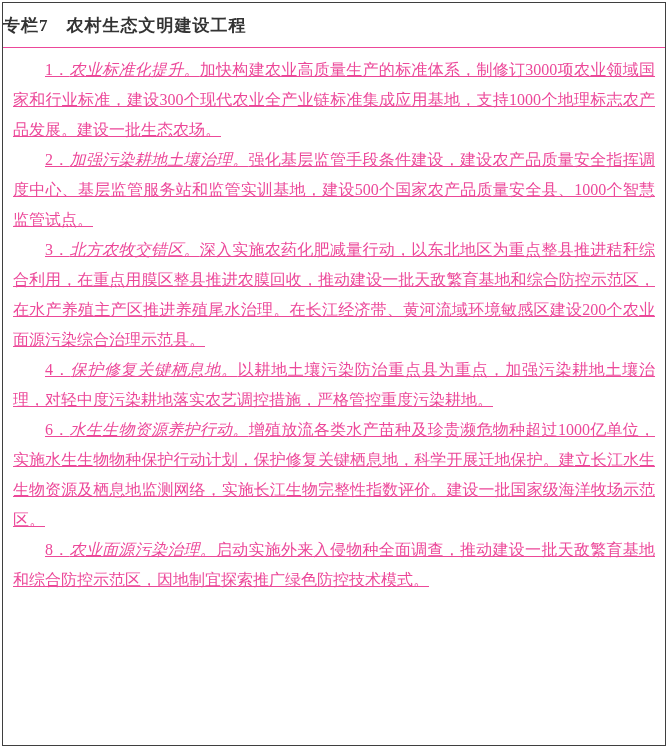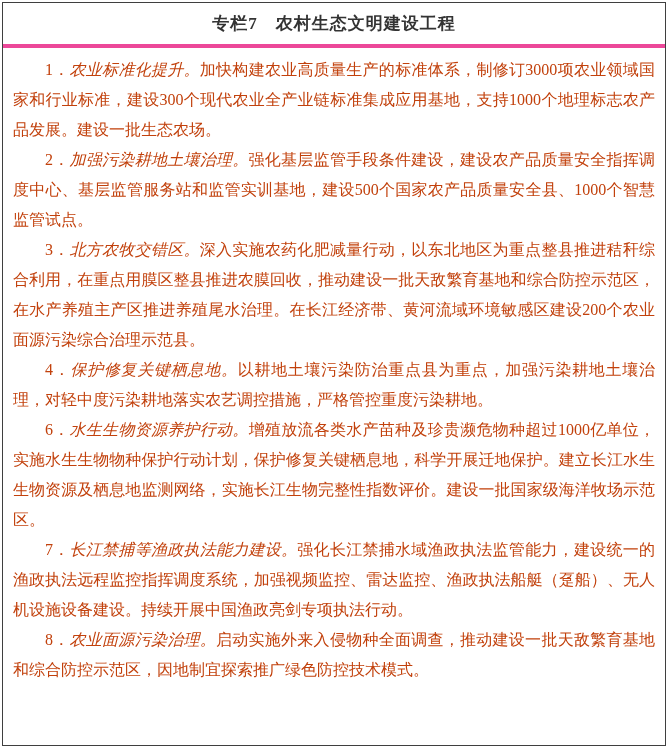--- a/index.html
+++ b/index.html
@@ -19,56 +19,55 @@
     left: 2px;
     top: 2px;
     width: 664px;
     height: 744px;
     border: 1px solid #3f3f3f;
     box-sizing: border-box;
     background: #ffffff;
   }
   .title-row {
     height: 45px;
-    border-bottom: 4px solid #ec4899;
+    border-bottom: 1px solid #ec4899;
     display: flex;
     align-items: center;
-    justify-content: center;
     box-sizing: border-box;
   }
   .title-text {
     font-size: 17px;
     font-weight: bold;
     letter-spacing: 1px;
     color: #333333;
   }
   .content {
     padding: 7px 10px 0 10px;
   }
   .para {
     margin: 0;
     font-size: 16px;
     line-height: 30px;
     text-align: justify;
     text-indent: 2em;
-    color: #c2410c;
+    color: #ec4899;
+    text-decoration: underline;
   }
   .para .lead {
     font-style: italic; 
   }
 </style>
 </head>
 <body>
 
 <div class="panel">
   <div class="title-row">
     <span class="title-text">专栏7　农村生态文明建设工程</span>
   </div>
   <div class="content">
     <p class="para"><span>1．</span><span class="lead">农业标准化提升。</span><span>加快构建农业高质量生产的标准体系，制修订3000项农业领域国家和行业标准，建设300个现代农业全产业链标准集成应用基地，支持1000个地理标志农产品发展。建设一批生态农场。</span></p>
     <p class="para"><span>2．</span><span class="lead">加强污染耕地土壤治理。</span><span>强化基层监管手段条件建设，建设农产品质量安全指挥调度中心、基层监管服务站和监管实训基地，建设500个国家农产品质量安全县、1000个智慧监管试点。</span></p>
     <p class="para"><span>3．</span><span class="lead">北方农牧交错区。</span><span>深入实施农药化肥减量行动，以东北地区为重点整县推进秸秆综合利用，在重点用膜区整县推进农膜回收，推动建设一批天敌繁育基地和综合防控示范区，在水产养殖主产区推进养殖尾水治理。在长江经济带、黄河流域环境敏感区建设200个农业面源污染综合治理示范县。</span></p>
     <p class="para"><span>4．</span><span class="lead">保护修复关键栖息地。</span><span>以耕地土壤污染防治重点县为重点，加强污染耕地土壤治理，对轻中度污染耕地落实农艺调控措施，严格管控重度污染耕地。</span></p>
     <p class="para"><span>6．</span><span class="lead">水生生物资源养护行动。</span><span>增殖放流各类水产苗种及珍贵濒危物种超过1000亿单位，实施水生生物物种保护行动计划，保护修复关键栖息地，科学开展迁地保护。建立长江水生生物资源及栖息地监测网络，实施长江生物完整性指数评价。建设一批国家级海洋牧场示范区。</span></p>
-    <p class="para"><span>7．</span><span class="lead">长江禁捕等渔政执法能力建设。</span><span>强化长江禁捕水域渔政执法监管能力，建设统一的渔政执法远程监控指挥调度系统，加强视频监控、雷达监控、渔政执法船艇（趸船）、无人机设施设备建设。持续开展中国渔政亮剑专项执法行动。</span></p>
     <p class="para"><span>8．</span><span class="lead">农业面源污染治理。</span><span>启动实施外来入侵物种全面调查，推动建设一批天敌繁育基地和综合防控示范区，因地制宜探索推广绿色防控技术模式。</span></p>
   </div>
 </div>
 
 </body></html>

